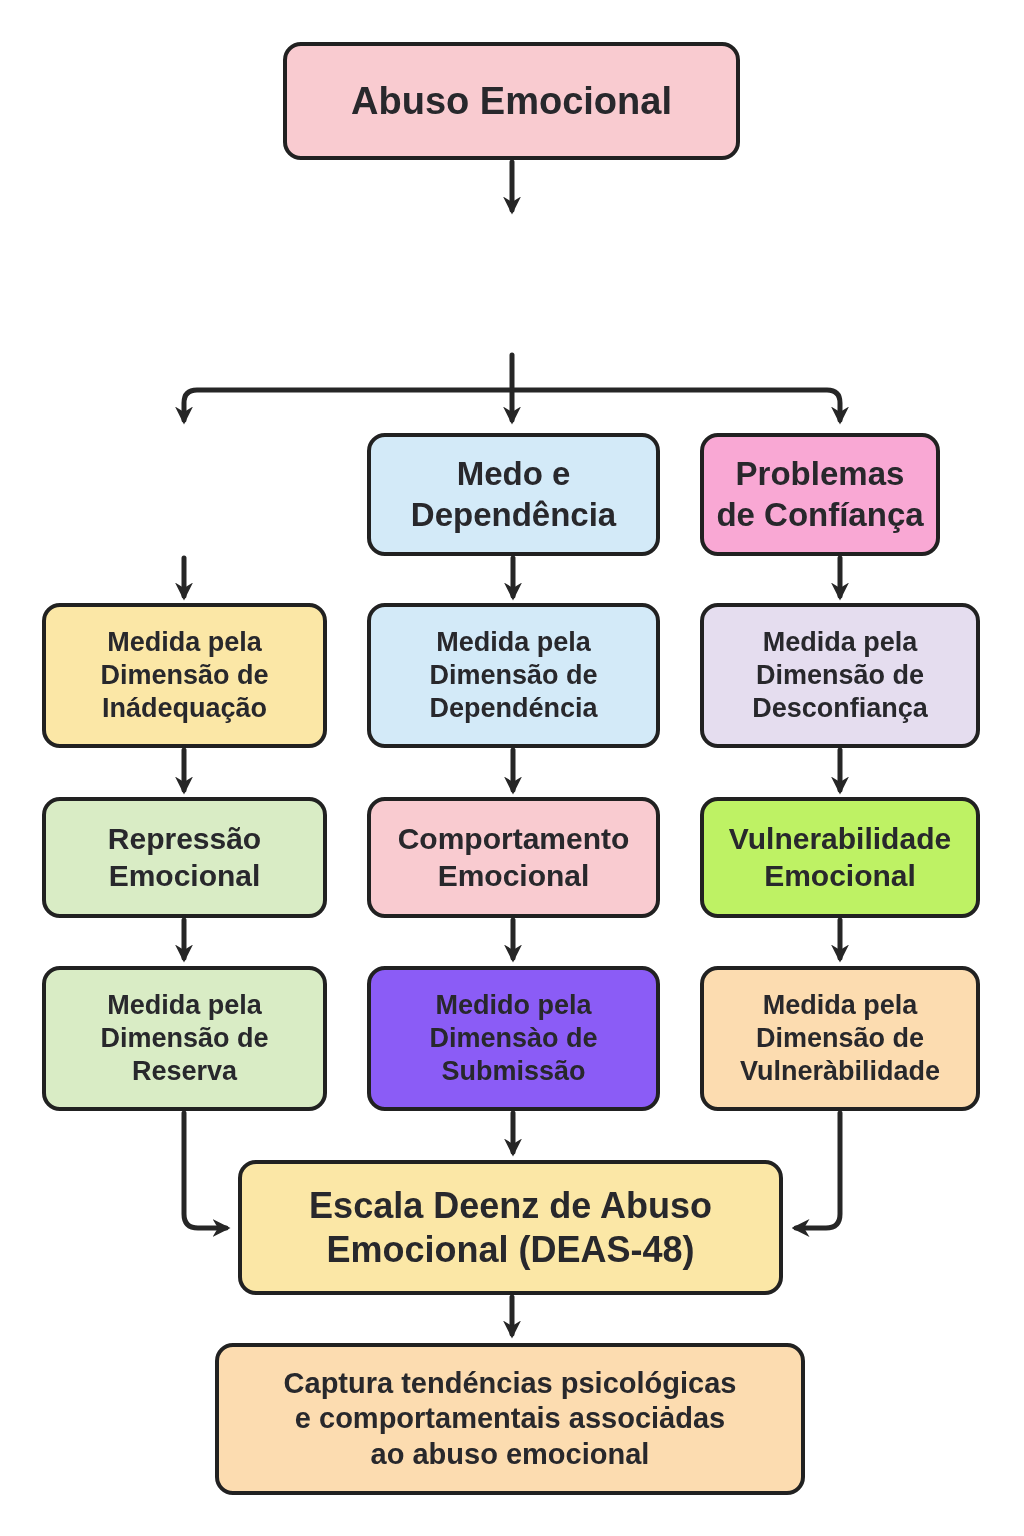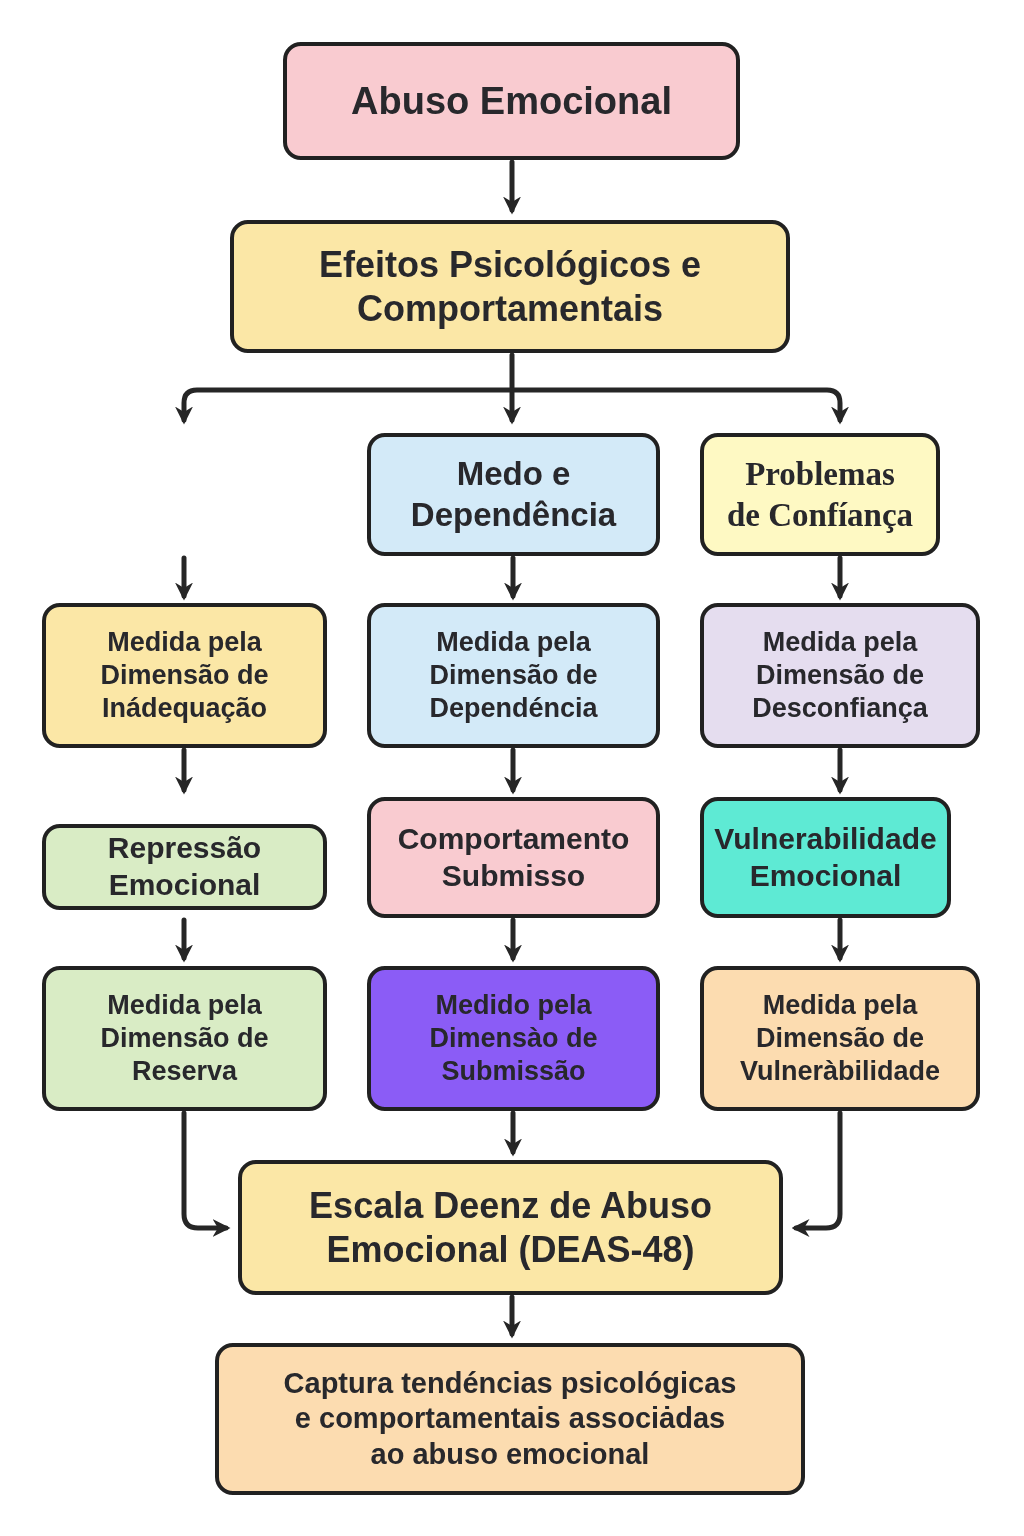--- a/index.html
+++ b/index.html
@@ -80,43 +80,41 @@
 
     <path class="connector" marker-end="url(#arrowhead)" d="M513 1113 L513 1152"></path>
     <path class="connector" marker-end="url(#arrowhead)" d="M184 1113 L184 1214 Q184 1228 198 1228 L226 1228"></path>
     <path class="connector" marker-end="url(#arrowhead)" d="M840 1113 L840 1214 Q840 1228 826 1228 L796 1228"></path>
 
     <path class="connector" marker-end="url(#arrowhead)" d="M512 1297 L512 1334"></path>
   </svg>
 
   <div class="node fs-root" style="left: 283px; top: 42px; width: 457px; height: 118px; background: rgb(249, 203, 208);">Abuso Emocional</div>
 
-  <div class="node fs-big" style="left: 230px; top: 220px; width: 560px; height: 133px; background: rgb(251, 231, 166);">Efeitos Psicológicos e
-Comportamentais</div>
 
   <div class="node fs-header" style="left: 367px; top: 433px; width: 293px; height: 123px; background: rgb(211, 234, 248);">Medo e
 Dependência</div>
-  <div class="node fs-header" style="left: 700px; top: 433px; width: 240px; height: 123px; background: #fef9c3; font-family: Liberation Serif, serif;">Problemas
+  <div class="node fs-header" style="left: 700px; top: 433px; width: 240px; height: 123px; background: #f9a8d4;">Problemas
 de Confíança</div>
 
   <div class="node fs-measure" style="left: 42px; top: 603px; width: 285px; height: 145px; background: rgb(251, 231, 166);">Medida pela
 Dimensão de
 Inádequação</div>
   <div class="node fs-measure" style="left: 367px; top: 603px; width: 293px; height: 145px; background: rgb(211, 234, 248);">Medida pela
 Dimensão de
 Dependéncia</div>
   <div class="node fs-measure" style="left: 700px; top: 603px; width: 280px; height: 145px; background: rgb(229, 221, 239);">Medida pela
 Dimensão de
 Desconfiança</div>
 
-  <div class="node fs-mid" style="left: 42px; top: 797px; width: 285px; height: 86px; background: rgb(217, 236, 197); margin-top: 27px;">Repressão
+  <div class="node fs-mid" style="left: 42px; top: 797px; width: 285px; height: 121px; background: rgb(217, 236, 197);">Repressão
 Emocional</div>
   <div class="node fs-mid" style="left: 367px; top: 797px; width: 293px; height: 121px; background: rgb(249, 203, 208);">Comportamento
-Submisso</div>
-  <div class="node fs-mid" style="left: 700px; top: 797px; width: 251px; height: 121px; background: #5eead4;">Vulnerabilidade
+Emocional</div>
+  <div class="node fs-mid" style="left: 700px; top: 797px; width: 280px; height: 121px; background: #bef264;">Vulnerabilidade
 Emocional</div>
 
   <div class="node fs-measure" style="left: 42px; top: 966px; width: 285px; height: 145px; background: rgb(217, 236, 197);">Medida pela
 Dimensão de
 Reserva</div>
   <div class="node fs-measure" style="left: 367px; top: 966px; width: 293px; height: 145px; background: #8b5cf6;">Medido pela
 Dimensào de
 Submissão</div>
   <div class="node fs-measure" style="left: 700px; top: 966px; width: 280px; height: 145px; background: rgb(252, 220, 176);">Medida pela
 Dimensão de

